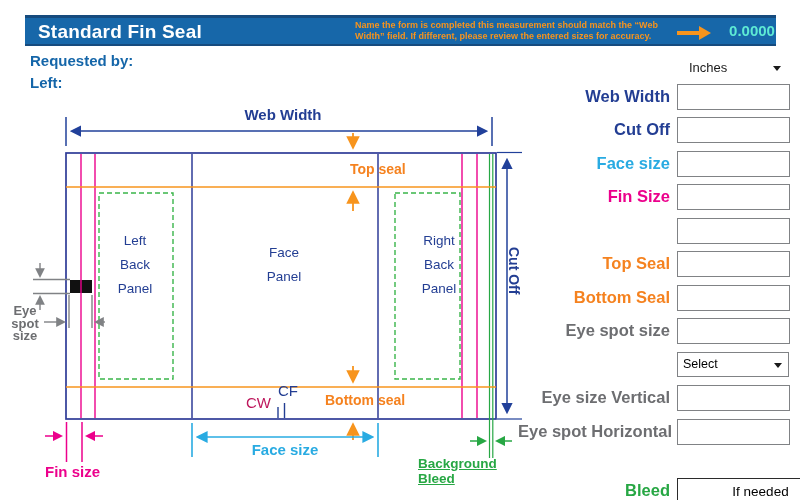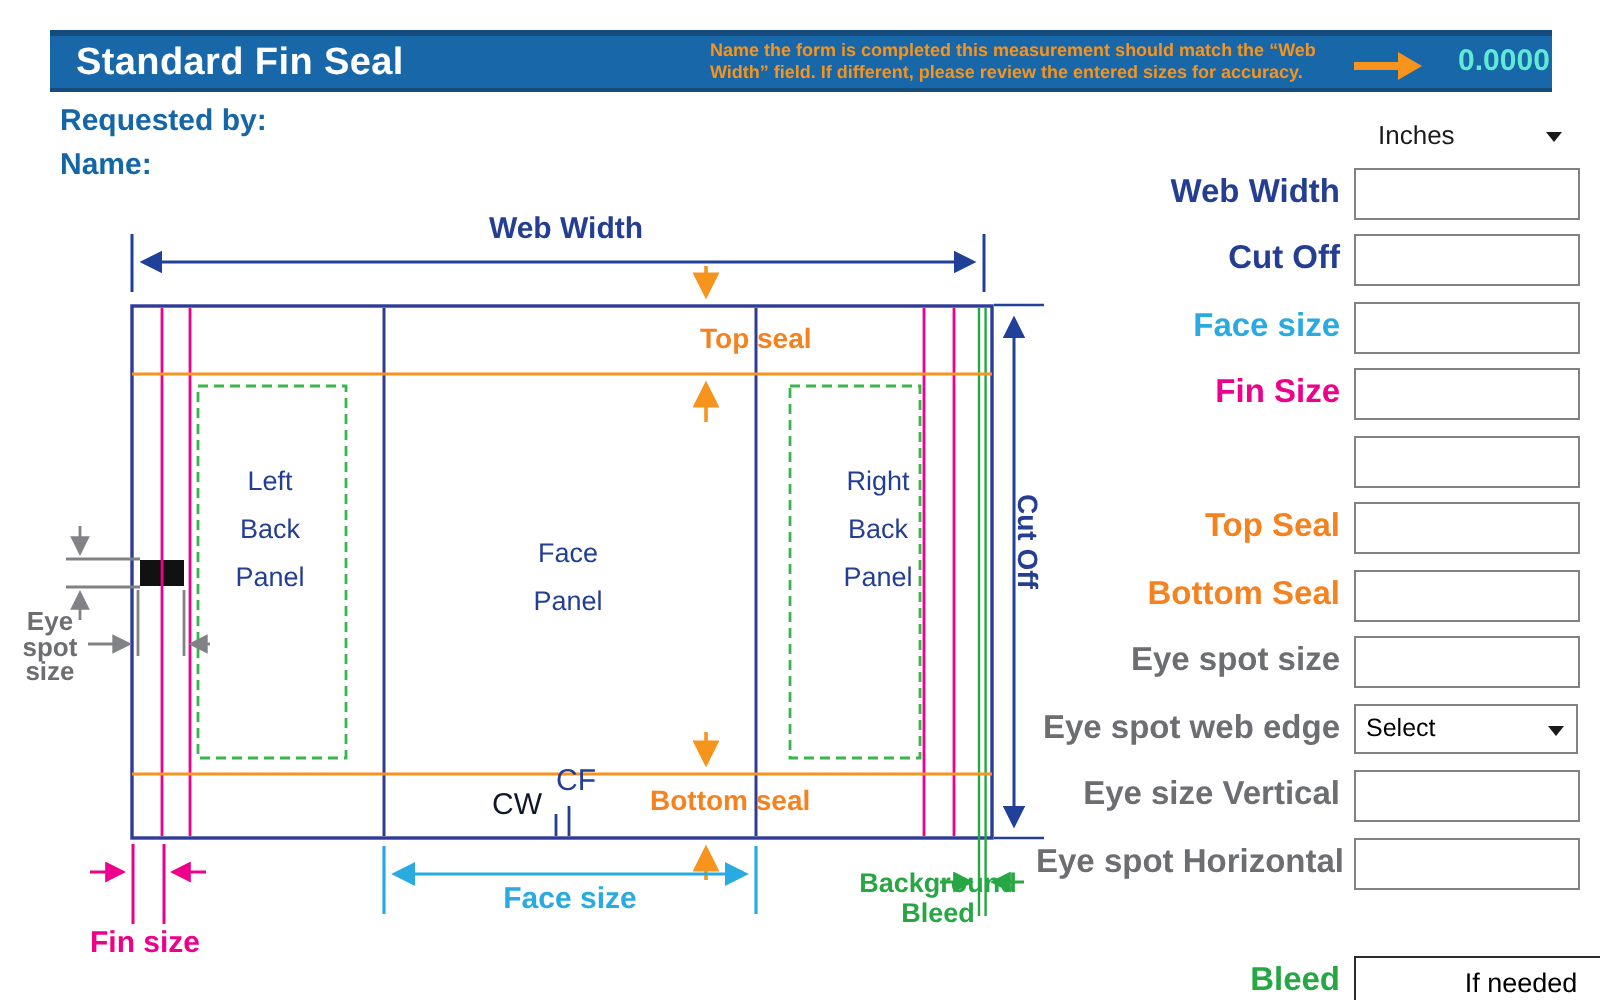--- a/index.html
+++ b/index.html
@@ -18,28 +18,28 @@
   .reqby{position:absolute;left:30px;top:52px;color:#1566A9;font-size:15px;font-weight:bold;}
   .rname{position:absolute;left:30px;top:74px;color:#1566A9;font-size:15px;font-weight:bold;}
   
   .dlabel{position:absolute;font-weight:bold;}
   .lbl-web-width{left:203px;top:106px;width:160px;text-align:center;font-size:15px;color:#233E93;}
   .lbl-top-seal{left:350px;top:161px;font-size:14px;color:#F5821F;}
   .lbl-bottom-seal{left:325px;top:392px;font-size:14px;color:#F5821F;}
   .lbl-cut-off{left:506px;top:247px;font-size:14px;color:#233E93;writing-mode:vertical-rl;}
   .panel-lbl{position:absolute;font-size:13.5px;color:#233E93;line-height:24px;text-align:center;font-weight:normal;}
   .lbl-left-panel{left:112px;top:229px;width:46px;}
-  .lbl-face-panel{left:259px;top:241px;width:50px;margin-top:24px;}
+  .lbl-face-panel{left:259px;top:241px;width:50px;}
   .lbl-right-panel{left:416px;top:229px;width:46px;}
   .lbl-eye-spot{left:2px;top:305px;width:46px;text-align:center;font-size:13px;line-height:12.5px;color:#6D6E71;}
-  .lbl-cw{left:246px;top:394px;font-size:15px;color:#0f172a;font-weight:normal;}
+  .lbl-cw{left:246px;top:394px;font-size:15px;color:#be185d;font-weight:normal;}
   .lbl-cf{left:278px;top:382px;font-size:15px;color:#233E93;font-weight:normal;}
   .lbl-face-size{left:225px;top:441px;width:120px;text-align:center;font-size:15px;color:#29ABE2;}
   .lbl-fin-size{left:45px;top:463px;font-size:15px;color:#EC008C;}
-  .lbl-bg-bleed{left:418px;top:435px;width:102px;text-align:center;font-size:13.5px;line-height:14.5px;color:#27A744;}
+  .lbl-bg-bleed{left:418px;top:457px;width:102px;text-align:left;font-size:13.5px;line-height:14.5px;color:#27A744;text-decoration:underline;}
   
   .frow{position:absolute;left:518px;width:270px;height:28px;}
   .flabel{position:absolute;right:118px;top:0;width:152px;text-align:right;
           font-size:16.5px;font-weight:bold;line-height:27px;white-space:nowrap;}
   .navy{color:#233E93}.cyan{color:#29ABE2}.pink{color:#EC008C}
   .orange{color:#F5821F}.gray{color:#6D6E71}.green{color:#27A744}
   .fin{position:absolute;left:159px;top:1px;width:103px;height:24px;border:1.5px solid #808285;
        background:#fff;font-family:"Liberation Sans",sans-serif;font-size:13px;padding:0 4px;}
   .fin.bleed{border:1.5px solid #2B2B2B;text-align:center;font-size:13.5px;padding-left:31px;}
   .fselect{position:absolute;left:159px;top:1px;width:112px;height:25px;border:1.5px solid #808285;
@@ -65,21 +65,21 @@
     <div class="harrow">
       <svg width="34" height="16" viewBox="0 0 34 16">
         <rect x="0" y="6" width="22" height="4" fill="#F7941D"></rect>
         <polygon points="22,1 34,8 22,15" fill="#F7941D"></polygon>
       </svg>
     </div>
     <div class="hvalue">0.0000</div>
   </div>
 
   <div class="reqby">Requested by:</div>
-  <div class="rname">Name:</div>
+  <div class="rname">Left:</div>
 
   <svg id="diagram-svg" width="560" height="500" viewBox="0 0 560 500">
     <defs>
       <marker id="ah-navy" viewBox="0 0 10 10" refX="8" refY="5" markerWidth="7.5" markerHeight="7.5" orient="auto-start-reverse">
           <path d="M0,0 L10,5 L0,10 z" fill="#21409A"></path>
         </marker>
       <marker id="ah-orange" viewBox="0 0 10 10" refX="8" refY="5" markerWidth="7.5" markerHeight="7.5" orient="auto-start-reverse">
           <path d="M0,0 L10,5 L0,10 z" fill="#F7941D"></path>
         </marker>
       <marker id="ah-gray" viewBox="0 0 10 10" refX="8" refY="5" markerWidth="7" markerHeight="7" orient="auto-start-reverse">
@@ -228,21 +228,20 @@
   </div>
   <div class="frow" style="top:284px">
     <span class="flabel orange">Bottom Seal</span>
     <input class="fin" style="">
   </div>
   <div class="frow" style="top:317px">
     <span class="flabel gray">Eye spot size</span>
     <input class="fin" style="">
   </div>
   <div class="frow" style="top:351px">
-    <span class="flabel gray">Eye spot web edge</span>
     <div class="fselect">
       <span>Select</span>
       <span class="caret"></span>
     </div>
   </div>
   <div class="frow" style="top:384px">
     <span class="flabel gray">Eye size Vertical</span>
     <input class="fin" style="">
   </div>
   <div class="frow" style="top:418px">

